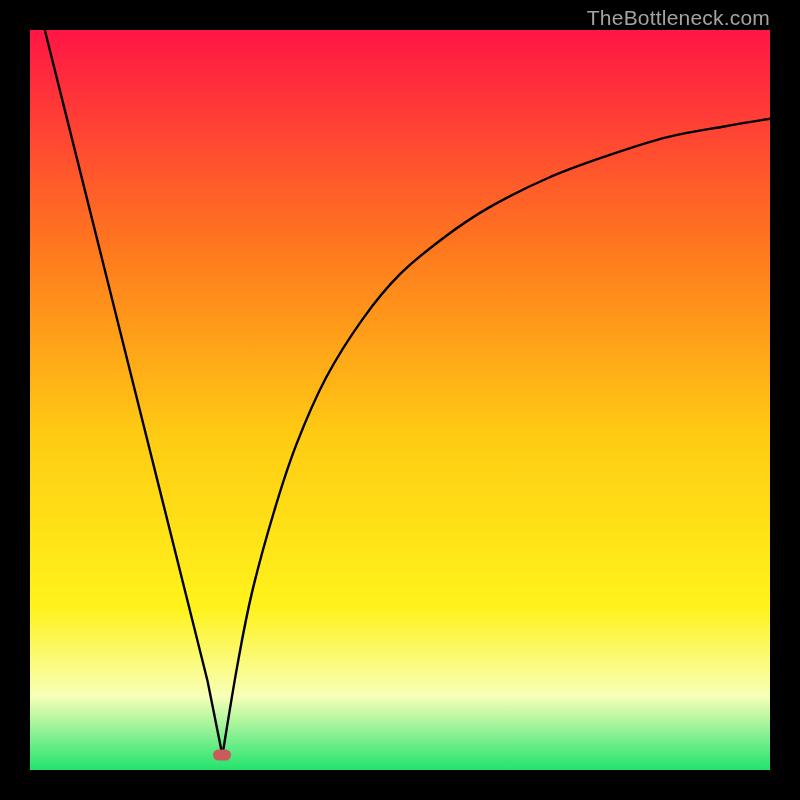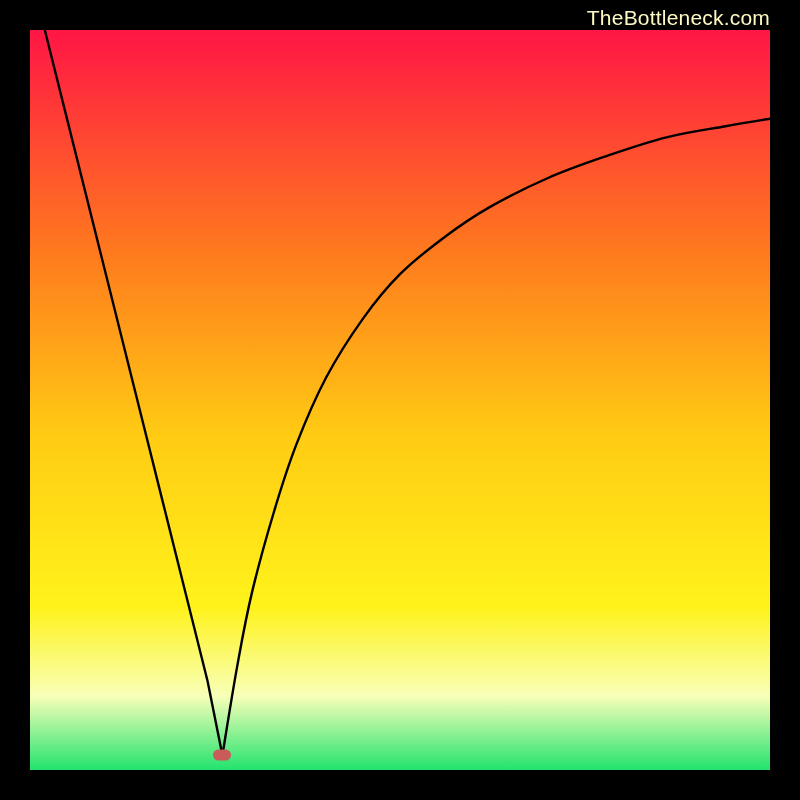--- a/index.html
+++ b/index.html
@@ -23,21 +23,21 @@
     position: absolute;
     left: 0;
     top: 0;
     width: 740px;
     height: 740px;
   }
   .watermark {
     position: absolute;
     top: 6px;
     right: 30px;
-    color: #fef9c3;
+    color: #a3a3a3;
     font-size: 21px;
     font-weight: 500;
     letter-spacing: 0.2px;
   }
   .marker {
     position: absolute;
     width: 18px;
     height: 11px;
     border-radius: 6px;
     transform: translate(-50%, -50%);

